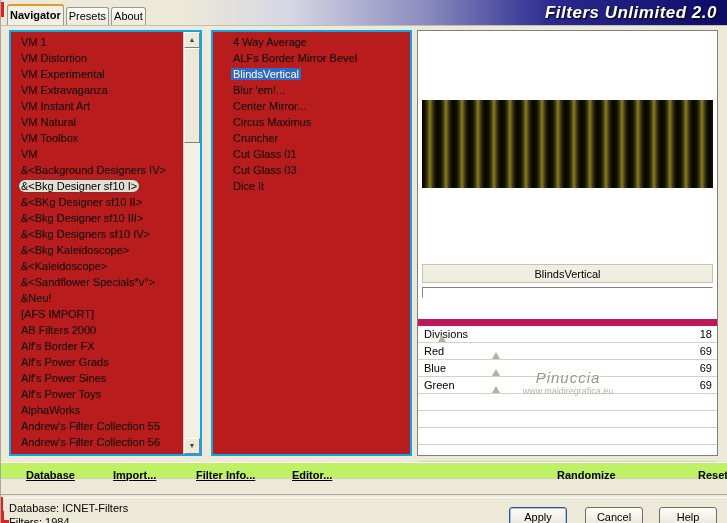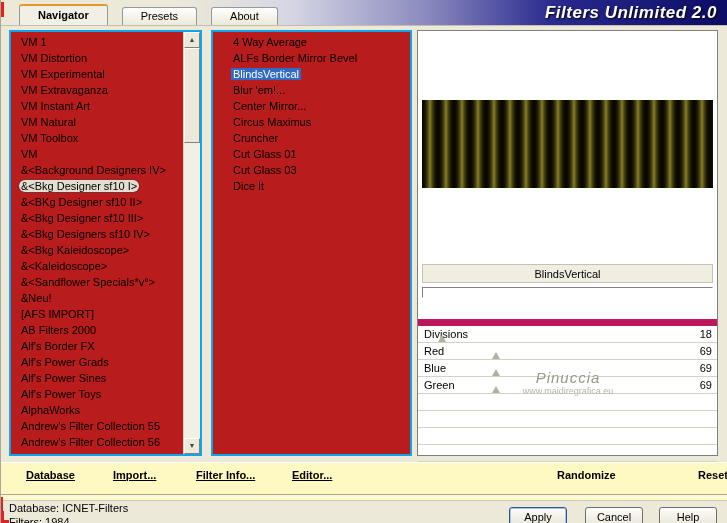--- a/index.html
+++ b/index.html
@@ -15,23 +15,23 @@
     background:linear-gradient(90deg,#ece9d8 0%,#d6d6e4 20%,#8a8abe 45%,#2a2a90 68%,#0c0c66 100%);
     display:flex;align-items:center;justify-content:flex-end;padding-right:10px;
   }
   .banner span{
     font-style:italic;font-weight:bold;font-size:17px;color:#fff;
     text-shadow:1px 1px 2px #000;letter-spacing:.5px;white-space:nowrap;
   }
   .topline{position:absolute;top:25px;left:0;width:727px;height:1px;background:#c2beb0;}
   .tabs{position:absolute;top:4px;left:6px;display:flex;align-items:flex-end;z-index:5;}
   .tab{
-    height:17px;line-height:17px;padding:0 18px;margin-right:2px;
+    height:17px;line-height:17px;padding:0 2px;margin-right:2px;
     border:1px solid #919b9c;border-bottom:none;border-radius:3px 3px 0 0;
-    background:linear-gradient(#ffffff,#ece9d8);white-space:nowrap;margin-left:12px;
+    background:linear-gradient(#ffffff,#ece9d8);white-space:nowrap;
   }
   .tab.active{font-weight:bold;height:19px;line-height:18px;border-top:2px solid #e5972d;background:#f2efe4;}
   
   .listbox{position:absolute;background:#b91c1c;border:2px solid #0ea5e9;box-sizing:border-box;overflow:hidden;}
   #catList{left:8px;top:30px;width:193px;height:426px;padding:2px 20px 2px 2px;}
   #filterList{left:210px;top:30px;width:201px;height:426px;padding:2px;}
   .list-item{height:16px;line-height:16px;white-space:nowrap;overflow:hidden;}
   #catList .list-item{padding-left:6px;}
   #filterList .list-item{padding-left:16px;}
   .list-item span{padding:0 2px;}
@@ -61,21 +61,21 @@
   .param-row{position:relative;height:16px;line-height:16px;border-bottom:1px solid #d6d2c2;}
   .p-label{position:absolute;left:6px;}
   .p-value{position:absolute;right:5px;}
   .p-thumb{position:absolute;bottom:0;width:0;height:0;
     border-left:4px solid transparent;border-right:4px solid transparent;
     border-bottom:7px solid #b4b0a0;transform:translateX(-4px);}
   .watermark{position:absolute;left:10px;top:338px;width:280px;text-align:center;z-index:3;pointer-events:none;}
   .wm1{font-size:15px;font-style:italic;letter-spacing:1px;color:#9a968a;text-shadow:1px 1px 0 #fff;}
   .wm2{font-size:9px;color:#b8b4aa;}
   
-  .toolbar{position:absolute;left:0;top:462px;width:727px;height:39px;background:#fef9c3;
+  .toolbar{position:absolute;left:0;top:462px;width:727px;height:17px;background:#bef264;
     border-top:1px solid #fff;border-bottom:1px solid #d0ccc0;box-sizing:border-box;}
   .tb-item{position:absolute;top:6px;font-weight:bold;cursor:default;white-space:nowrap;}
   .tb-link{text-decoration:underline;}
   #tbDatabase{left:25px;} #tbImport{left:112px;} #tbFilterInfo{left:195px;}
   #tbEditor{left:291px;} #tbRandomize{left:556px;} #tbReset{left:661px;margin-left:36px;}
   .status-sep{position:absolute;left:0;top:494px;width:727px;height:2px;
     border-top:1px solid #aca899;border-bottom:1px solid #fff;box-sizing:content-box;}
   .status1{position:absolute;left:8px;top:502px;white-space:nowrap;}
   .status2{position:absolute;left:8px;top:516px;white-space:nowrap;}
   .btn{position:absolute;top:507px;width:58px;height:22px;box-sizing:border-box;

